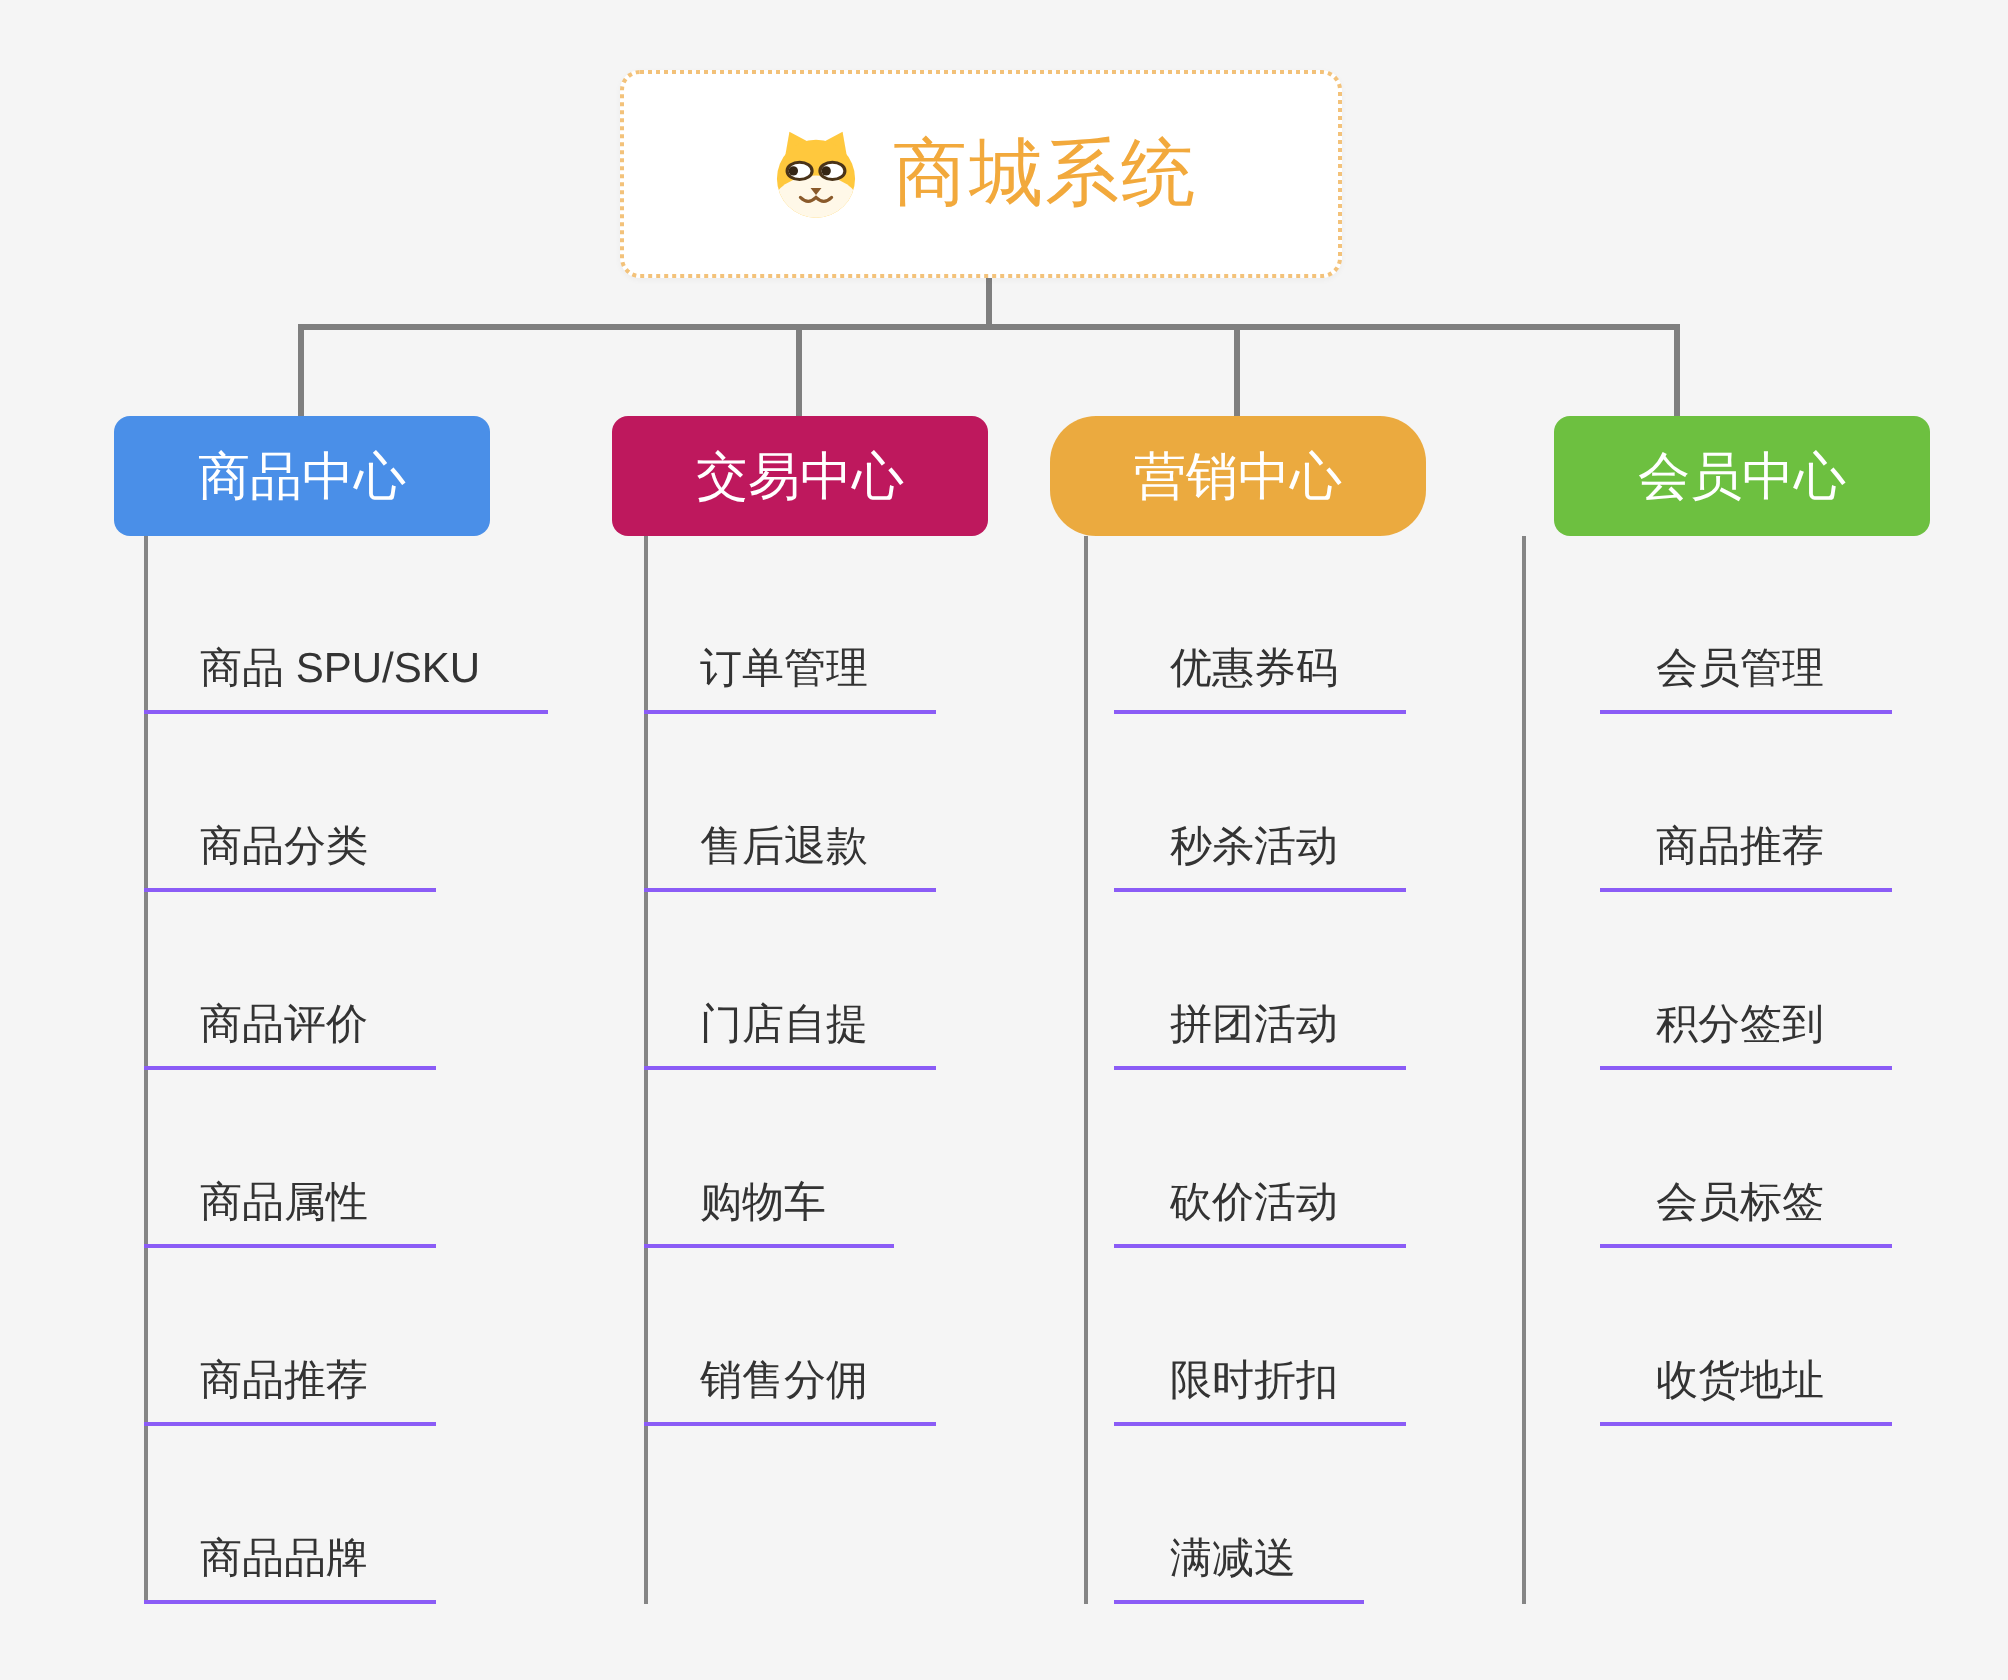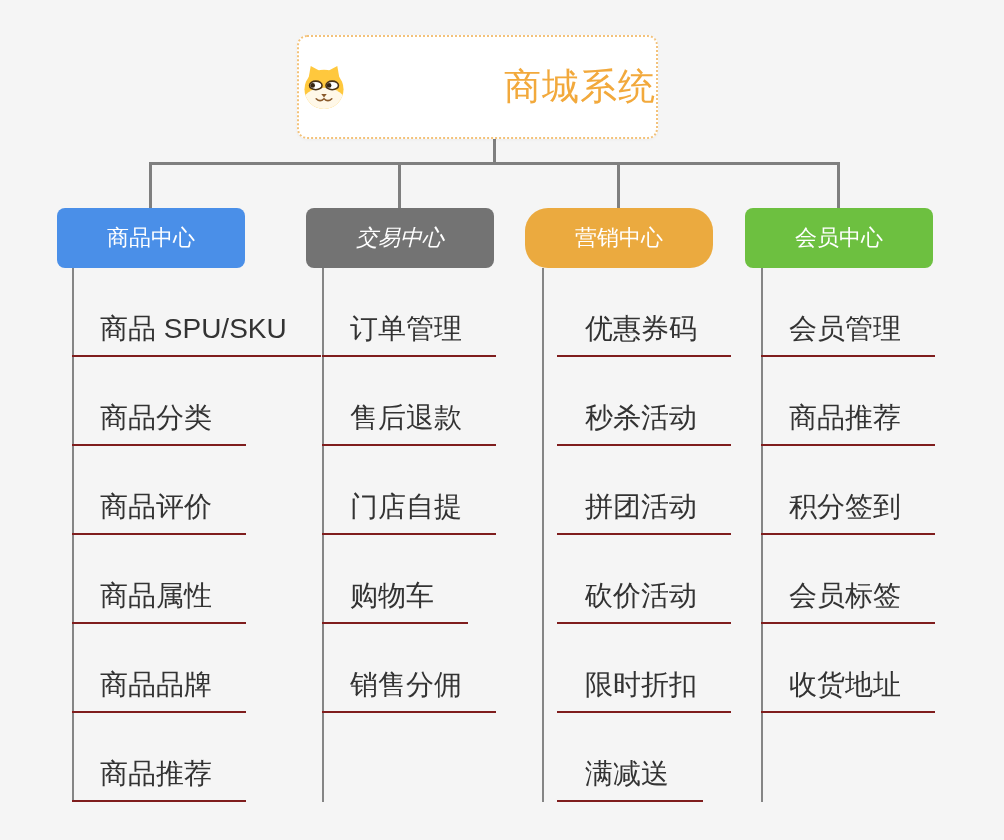--- a/index.html
+++ b/index.html
@@ -1,64 +1,64 @@
 <!DOCTYPE html>
 <html><head>
 <meta charset="utf-8">
 <style>
   html,body{margin:0;padding:0;}
   body{font-family:"Liberation Sans","DejaVu Sans",sans-serif;background:#e9e9e9;}
   .canvas{position:relative;width:1004px;height:840px;background:#f5f5f5;overflow:hidden;}
 
   
   .root-node{
-    position:absolute;left:297px;top:35px;width:361px;height:104px;
+    position:absolute;left:310px;top:35px;width:361px;height:104px;
     background:#ffffff;border:2px dotted #f3c27a;border-radius:10px;
-    box-sizing:border-box;display:flex;align-items:center;justify-content:space-between;gap:14px;
+    box-sizing:border-box;display:flex;align-items:center;justify-content:center;gap:14px;
     box-shadow:0 1px 3px rgba(0,0,0,.04);
   }
   .root-title{font-size:37px;color:#f2a93c;letter-spacing:1px;white-space:nowrap;}
   .dog{display:flex;align-items:center;}
 
   
   .conn{position:absolute;background:#7f7f7f;}
   .conn.root-drop{left:493px;top:139px;width:3px;height:25px;}
   .conn.trunk{left:149px;top:162px;width:690px;height:3px;}
   .conn.drop{top:162px;width:3px;height:46px;}
   .conn.drop.d0{left:149px;}
   .conn.drop.d1{left:398px;}
   .conn.drop.d2{left:617px;}
   .conn.drop.d3{left:837px;}
 
   
   .branch-box{
     position:absolute;top:208px;width:188px;height:60px;border-radius:8px;
     display:flex;align-items:center;justify-content:center;
-    color:#ffffff;font-size:22px;white-space:nowrap;cursor:default;
+    color:#ffffff;font-size:26px;white-space:nowrap;cursor:default;
   }
   .branch-box.b0{left:57px;background:#4a8fe8;}
   .branch-box.b1{left:306px;background:#e25a55;}
   .branch-box.b2{left:525px;background:#ebaa3f;}
   .branch-box.b3{left:745px;background:#6dc040;}
 
   
   .col{
     position:absolute;top:268px;height:534px;
     border-left:2px solid #858585;box-sizing:border-box;
   }
   .col.c0{left:72px;}
   .col.c1{left:322px;}
   .col.c2{left:542px;padding-left:15px;}
-  .col.c3{left:761px;}
+  .col.c3{left:761px;padding-left:39px;}
   .leaf{height:89px;display:flex;align-items:flex-end;}
   .leaf-label{
     display:inline-block;margin-left:-2px;
     padding:0 34px 7px 28px;
-    border-bottom:2px solid #7f1d1d;
-    font-size:28px;color:#333333;white-space:nowrap;
+    border-bottom:2px solid #8b5cf6;
+    font-size:21px;color:#333333;white-space:nowrap;
   }
 </style>
 </head>
 <body>
 
 <div class="canvas" style="background-color: rgb(245, 245, 245);">
 
   <div class="conn root-drop"></div>
   <div class="conn trunk"></div>
   <div class="conn drop d0"></div>
@@ -83,42 +83,42 @@
         <circle cx="17.5" cy="30" r="3" fill="#352513"></circle>
         <circle cx="38.5" cy="30" r="3" fill="#352513"></circle>
         <path d="M28.5 41 h7 l-3.5 4.5 Z" fill="#8a5a2b"></path>
         <path d="M22 47 q5 5 10 0 q5 5 10 0" fill="none" stroke="#8a5a2b" stroke-width="2" stroke-linecap="round"></path>
       </svg>
     </span>
     <span class="root-title" style="color: rgb(242, 169, 60);">商城系统</span>
   </div>
 
   <div class="branch-box b0" style="background-color: rgb(74, 143, 232);">商品中心</div>
-  <div class="branch-box b1" style="background-color: #737373; font-style: italic;">交易中心</div>
+  <div class="branch-box b1" style="background-color: #be185d;">交易中心</div>
   <div class="branch-box b2" style="background-color: rgb(235, 170, 63); border-radius: 23px;">营销中心</div>
-  <div class="branch-box b3" style="background-color: rgb(109, 192, 64);">会员中心</div>
+  <div class="branch-box b3" style="background-color: rgb(109, 192, 64); margin-left: 32px;">会员中心</div>
 
   <div class="col c0">
     <div class="leaf">
         <span class="leaf-label">商品 SPU/SKU</span>
       </div>
     <div class="leaf">
         <span class="leaf-label">商品分类</span>
       </div>
     <div class="leaf">
         <span class="leaf-label">商品评价</span>
       </div>
     <div class="leaf">
         <span class="leaf-label">商品属性</span>
       </div>
     <div class="leaf">
-        <span class="leaf-label">商品品牌</span>
+        <span class="leaf-label">商品推荐</span>
       </div>
     <div class="leaf">
-        <span class="leaf-label">商品推荐</span>
+        <span class="leaf-label">商品品牌</span>
       </div>
   </div>
 
   <div class="col c1">
     <div class="leaf">
         <span class="leaf-label">订单管理</span>
       </div>
     <div class="leaf">
         <span class="leaf-label">售后退款</span>
       </div>

